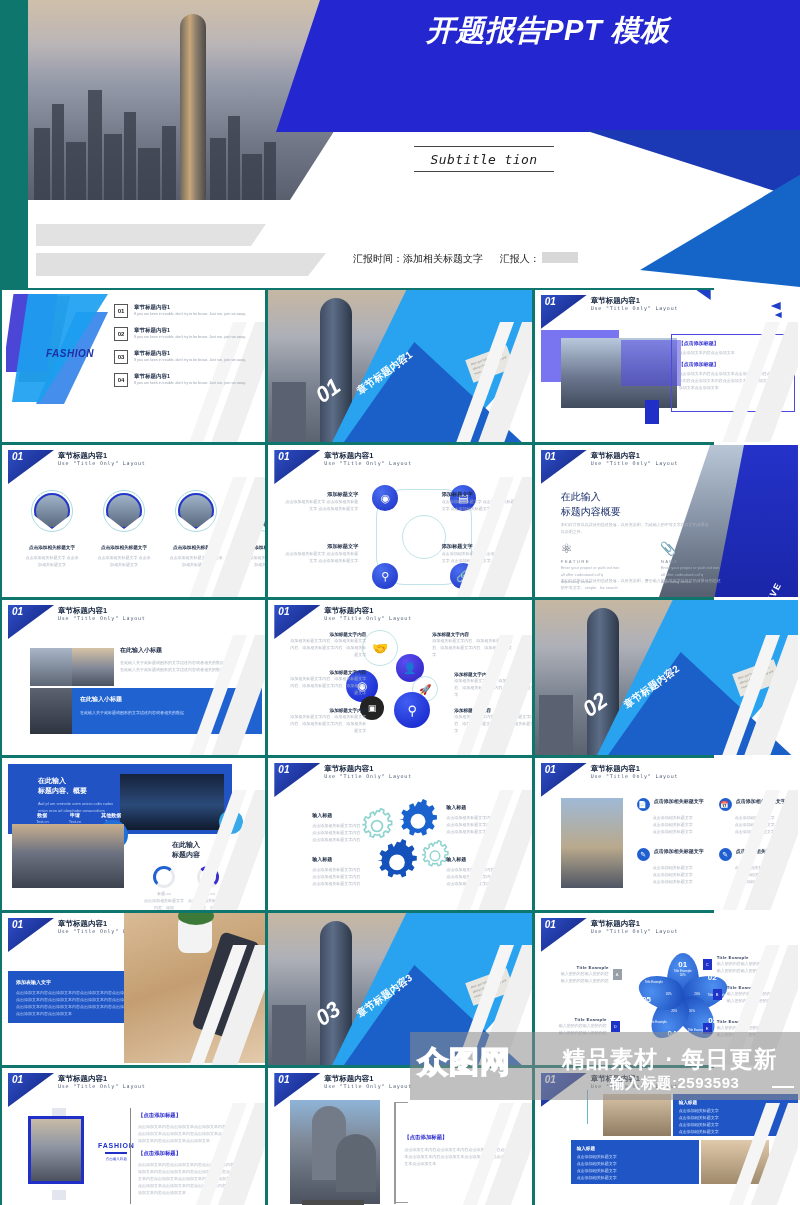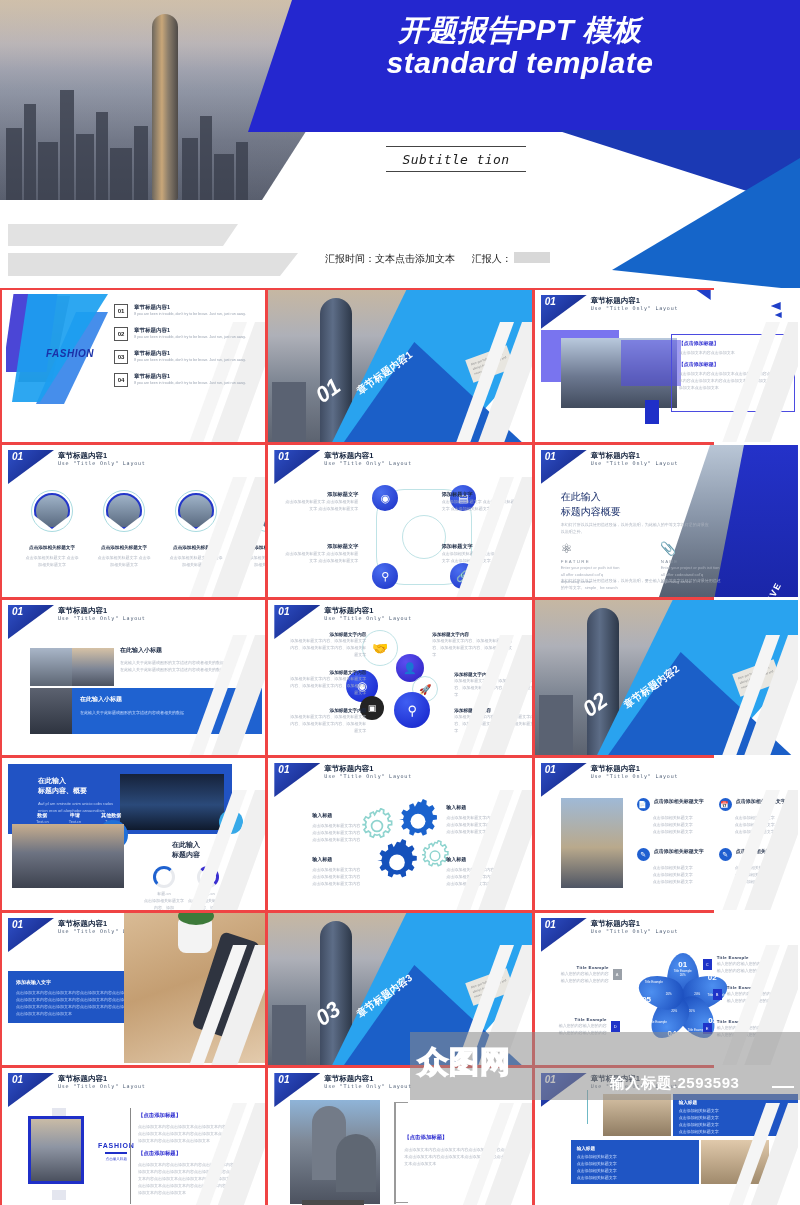--- a/index.html
+++ b/index.html
@@ -1,21 +1,21 @@
 <!DOCTYPE html>
 <html><head>
 <meta charset="utf-8">
 <style>
   * { margin:0; padding:0; box-sizing:border-box; }
   body {
     width:800px; height:1205px; background:#ffffff;
     font-family:"Liberation Sans", sans-serif;
     overflow:hidden; position:relative;
   }
-  .page { position:relative; width:714px; height:1205px; background:#ef4444; }
+  .page { position:relative; width:714px; height:1205px; background:#0f766e;padding-left:28px; }
 
   
   .cover { position:relative; width:800px; height:288px; overflow:hidden; background:#fff; }
   .cover-photo {
     position:absolute; left:0; top:0; width:390px; height:200px;
     background:
       linear-gradient(180deg, rgba(210,195,175,0.55) 0%, rgba(160,165,180,0.25) 35%, rgba(90,95,110,0.15) 100%),
       linear-gradient(180deg,#cbbba4 0%, #b9b4ba 22%, #8d93a2 45%, #6e7484 70%, #595f6e 100%);
     clip-path: polygon(0 0, 390px 0, 262px 200px, 0 200px);
   }
@@ -293,29 +293,28 @@
         <div class="tower"></div>
       </div>
     </div>
     <div class="cover-bluewrap">
       <div class="blue-band"></div>
       <div class="blue-tri-a"></div>
       <div class="blue-tri-b"></div>
     </div>
     <div class="cover-title">
       <span class="l1">开题报告PPT 模板</span>
-      <span class="l2">standard template</span>
     </div>
     <div class="subtitle-box">
       <span>Subtitle tion</span>
     </div>
     <div class="gray-bar-1"></div>
     <div class="gray-bar-2"></div>
     <div class="cover-meta">
-      <span>汇报时间：文本点击添加文本</span>
+      <span>汇报时间：添加相关标题文字</span>
       <span class="who">汇报人：</span><span class="redact"></span>
     </div>
   </div>
 
   <div class="grid">
 
     <div class="row">
 
       <div class="thumb h150">
         <div class="contents-art">
@@ -994,17 +993,18 @@
             <b></b>
             <b></b>
           </div>
       </div>
     </div>
   </div>
 
   <div class="wm-band"></div>
   <div class="wm">
     <span class="wm-logo">众图网</span>
+    <span class="wm-tag">精品素材 · 每日更新</span>
     <span class="wm-id">输入标题:2593593</span>
     <span class="wm-dash"></span>
   </div>
 
 </div>
 
 </body></html>

